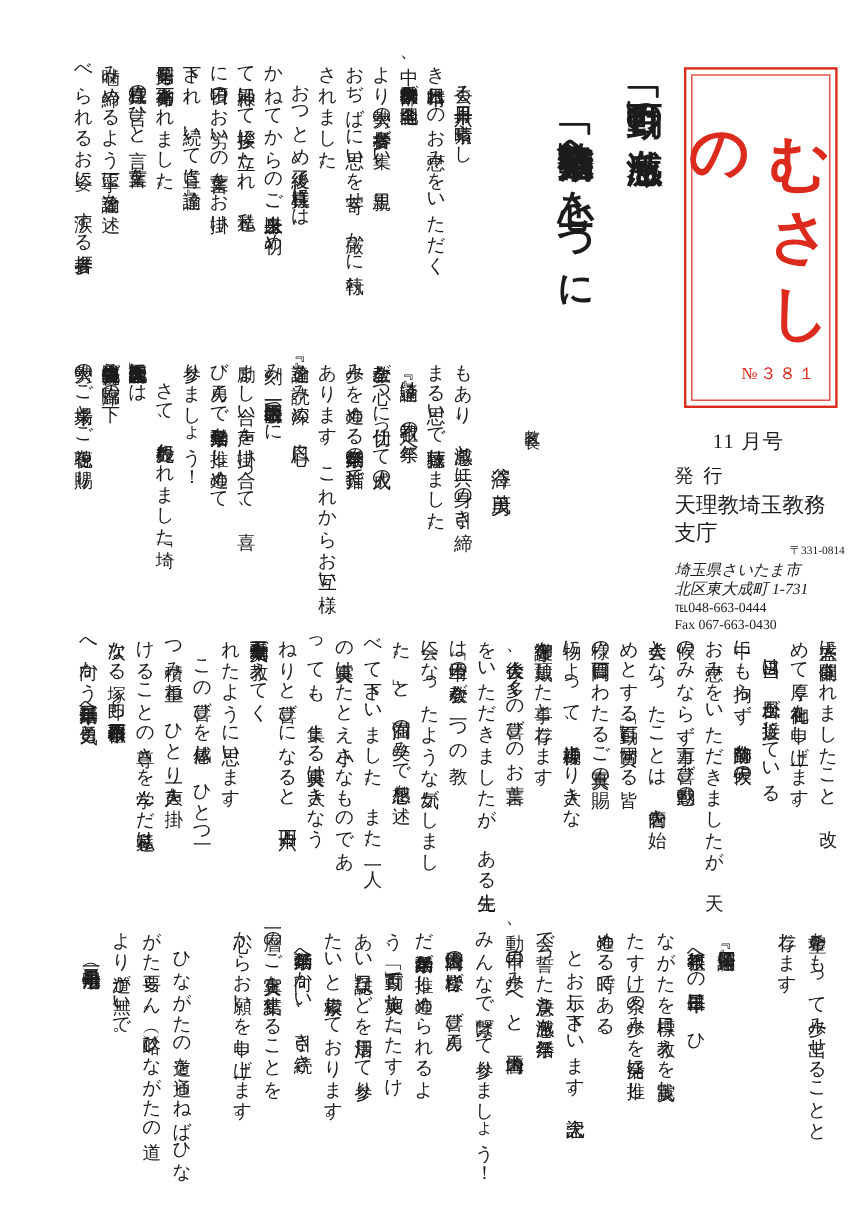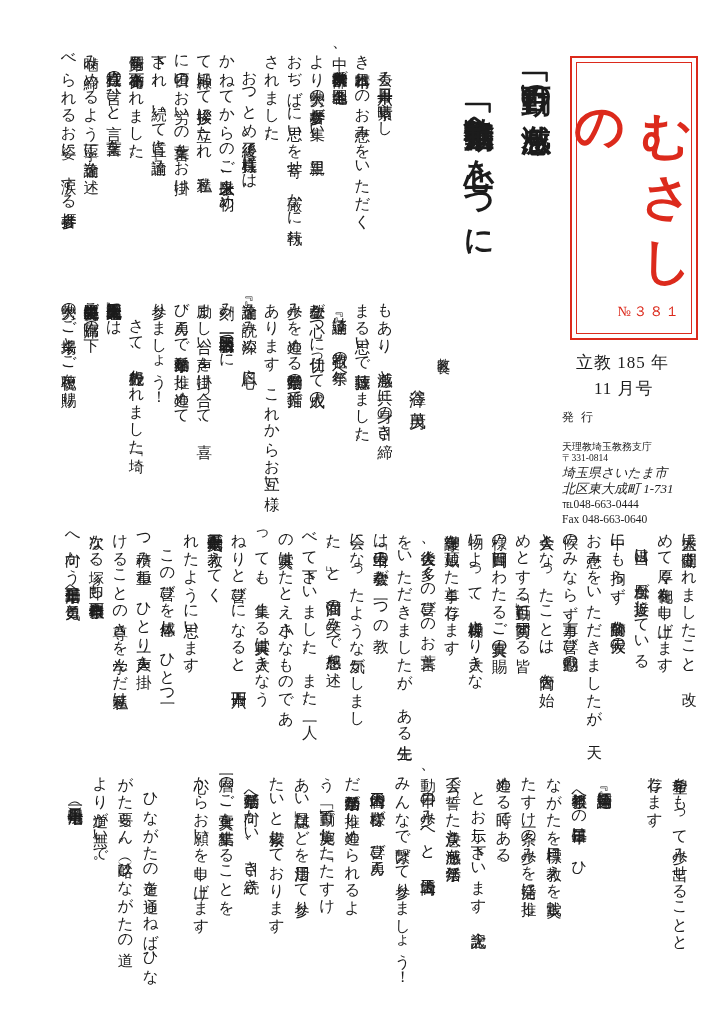--- a/index.html
+++ b/index.html
@@ -30,23 +30,23 @@
   }
   .issue-no {
     color:var(--accent,#dc2a1c);
     font-size:14px; letter-spacing:2px; margin-bottom:12px;margin-left:31px;
   }
 
   
   .pub-info { position:absolute; left:562px; top:352px; width:142px; line-height:1.25; }
   .pub-era   { font-size:17px; padding-left:14px; letter-spacing:1px; }
   .pub-month { font-size:17px; padding-left:32px; margin-top:5px; letter-spacing:1px; }
-  .pub-label { font-size:12px; margin-top:10px; letter-spacing:2px; }
-  .pub-name  { font-size:10px; margin-top:16px;font-family:Liberation Serif, serif; }
-  .pub-postal{ font-size:9.5px; }
+  .pub-label { font-size:16px; margin-top:10px; letter-spacing:2px; }
+  .pub-name  { font-size:18px; margin-top:2px;font-family:Liberation Serif, serif; }
+  .pub-postal{ font-size:9.5px;text-align:right; }
   .pub-addr  { font-size:13px;font-style:italic; }
   .pub-tel, .pub-fax { font-size:11.5px;font-family:Liberation Serif, serif; }
 
   
   .headline {
     position:absolute; top:62px; right:143px; height:470px;
     writing-mode:vertical-rl; text-orientation:upright;
     font-weight:bold; font-size:30px; letter-spacing:1px;
   }
   .hl-line  { line-height:57px; }
@@ -80,29 +80,28 @@
 <div class="page">
 
   <div class="title-box-outer">
     <div class="title-box-inner">
       <div class="title-text">むさしの</div>
       <div class="issue-no">№３８１</div>
     </div>
   </div>
 
   <div class="pub-info">
-    <div class="pub-era">立教 185 年</div>
     <div class="pub-month">11 月号</div>
     <div class="pub-label">発 行</div>
     <div class="pub-name">天理教埼玉教務支庁</div>
     <div class="pub-postal">〒331-0814</div>
     <div class="pub-addr">埼玉県さいたま市</div>
     <div class="pub-addr">北区東大成町 1-731</div>
     <div class="pub-tel">℡048-663-0444</div>
-    <div class="pub-fax">Fax 048-663-0640</div>
+    <div class="pub-fax">Fax 067-663-0430</div>
   </div>
 
   <div class="headline">
     <div class="hl-line hl-line1">「百動」の感激を</div>
     <div class="hl-line hl-line2">「教祖年祭活動」へ心を一つに</div>
   </div>
 
   <div class="byline">
     <div class="byline-title">教区長</div>
     <div class="byline-name">谷澤　茂男</div>

